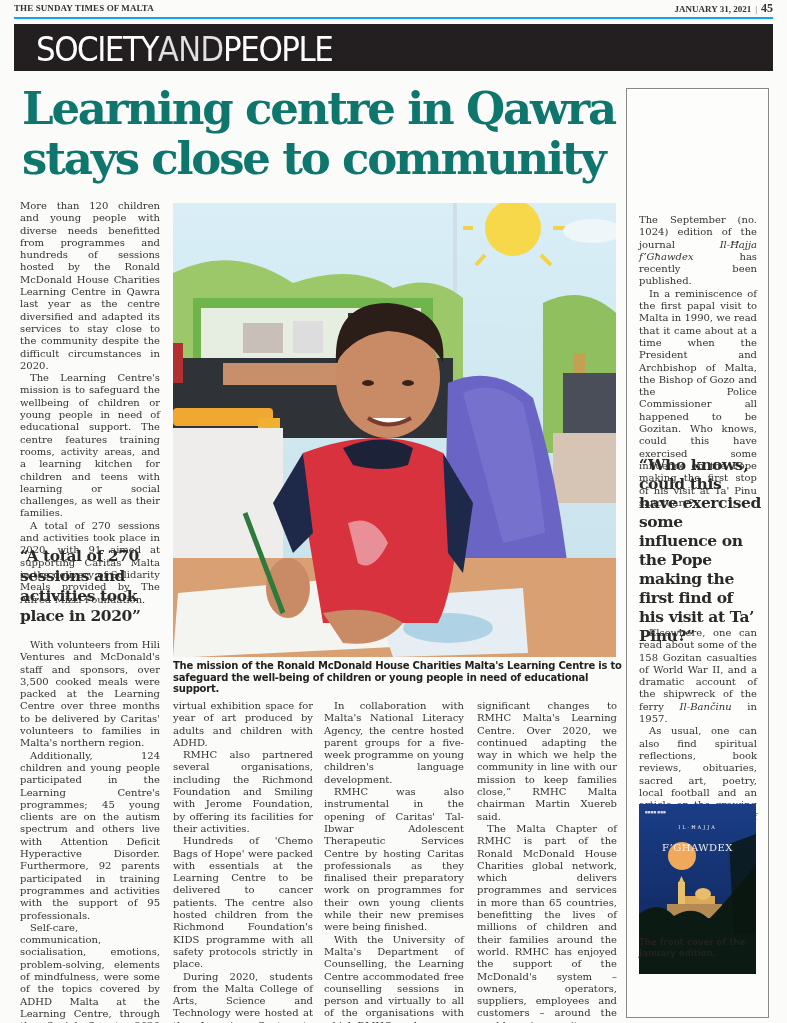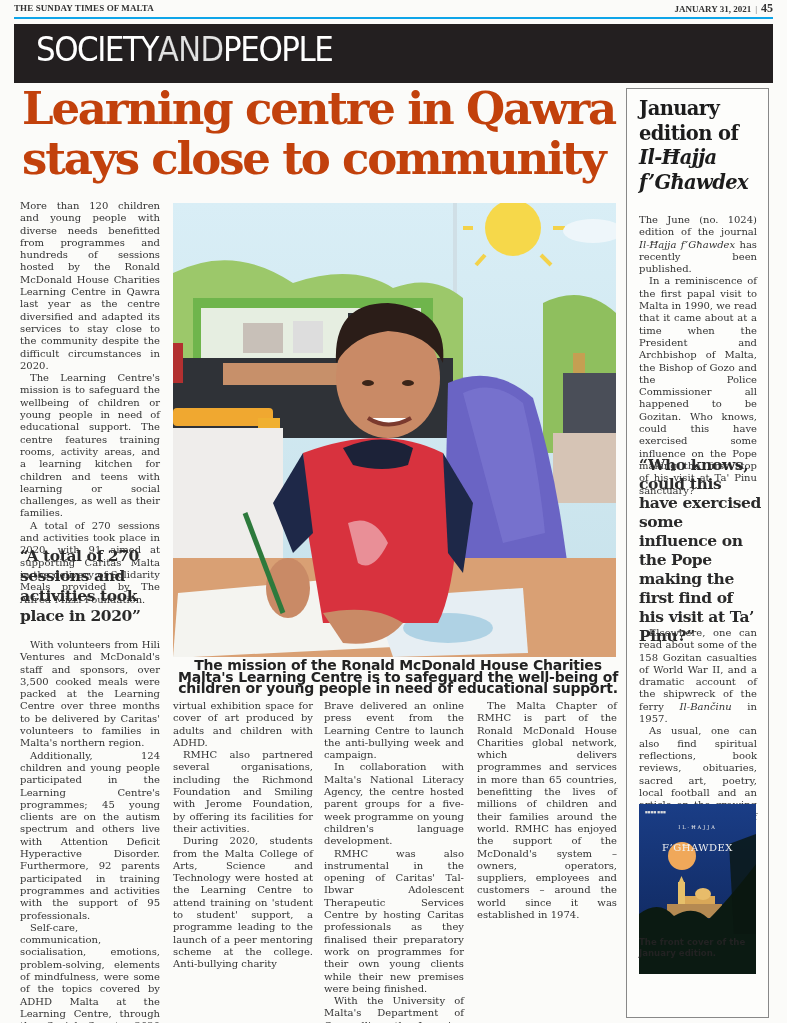--- a/index.html
+++ b/index.html
@@ -2,32 +2,32 @@
 <html><head>
 <meta charset="utf-8">
 <style>
   html, body { margin:0; padding:0; }
   body { width:787px; height:1023px; background:#fbfbf9; position:relative; overflow:hidden; color:#222; font-family:"DejaVu Serif", serif; }
   .masthead { position:absolute; left:14px; right:14px; top:0; height:17px; border-bottom:2px solid #0ea5e9; }
   .masthead .paper { position:absolute; left:0; top:3px; font-family:"Liberation Serif", serif; font-weight:bold; font-size:9px; letter-spacing:0.1px; color:#333; }
   .masthead .date { position:absolute; right:0; top:1px; font-family:"Liberation Serif", serif; font-weight:bold; font-size:9px; color:#333;margin-left:28px; }
   .masthead .date .sep { margin:0 4px; color:#666; font-weight:normal; }
   .masthead .date .pg { font-size:12px; }
-  .section-bar { position:absolute; left:14px; right:14px; top:24px; height:59px; background:#231f20; }
+  .section-bar { position:absolute; left:14px; right:14px; top:24px; height:47px; background:#231f20; }
   .section-bar .title { position:absolute; left:22px; top:6px; font-family:"DejaVu Sans", sans-serif; font-size:31px; color:#fff; letter-spacing:-1.5px; line-height:36px; transform:scaleY(1.08); transform-origin:left top; }
   .section-bar .title .thin { font-weight:200; color:#eee; -webkit-text-stroke:0; font-family:"DejaVu Sans", sans-serif; opacity:.95; font-size:31px; letter-spacing:-1px; }
-  .headline { position:absolute; left:22px; top:84px; width:600px; font-family:"DejaVu Serif", serif; font-weight:bold; font-size:45px; line-height:50px; letter-spacing:-2.2px; color:#c2410c; }
+  .headline { position:absolute; left:22px; top:84px; width:600px; font-family:"DejaVu Serif", serif; font-weight:bold; font-size:45px; line-height:50px; letter-spacing:-2.2px; color:#0f766e; }
   .col { position:absolute; font-family:"DejaVu Serif", serif; font-weight:normal; font-size:10px; line-height:12.3px; color:#333; text-align:justify; }
   .col p { margin:0; text-indent:10px; }
   .col p.first { text-indent:0; }
   .col1 { left:20px; top:200px; width:140px; }
   .col1b { left:20px; top:639px; width:140px; }
   .pull { position:absolute; left:20px; top:546px; width:145px; font-family:"DejaVu Serif", serif; font-weight:bold; font-size:15.5px; line-height:20px; color:#2a2a2a; letter-spacing:-0.4px; }
   .photo { position:absolute; left:173px; top:203px; width:443px; height:454px; overflow:hidden; background:#cfe3ec; }
-  .caption { position:absolute; left:173px; top:660px; width:450px; font-family:"DejaVu Sans", sans-serif; font-weight:bold; font-size:14px; line-height:11.5px; color:#222; letter-spacing:-0.2px;text-align:center; }
+  .caption { position:absolute; left:173px; top:660px; width:450px; font-family:"DejaVu Sans", sans-serif; font-weight:bold; font-size:10px; line-height:11.5px; color:#222; letter-spacing:-0.2px; }
   .col2 { left:173px; top:700px; width:140px; }
   .col3 { left:324px; top:700px; width:140px; }
   .col4 { left:477px; top:700px; width:140px; }
   .sidebox { position:absolute; left:626px; top:88px; width:141px; height:928px; border:1.5px solid #888; background:#fdfdfb; }
   .side-head { position:absolute; left:12px; top:8px; width:125px; font-family:"DejaVu Serif", serif; font-weight:bold; font-size:19.5px; line-height:24.5px; color:#1c1c1c; letter-spacing:-0.6px; }
   .side-head i { font-style:italic; }
   .sidecol { left:12px; width:118px; }
   .side1 { top:125px; }
   .side-pull { position:absolute; left:12px; top:366px; width:122px; font-family:"DejaVu Serif", serif; font-weight:bold; font-size:15.5px; line-height:19px; color:#2a2a2a; letter-spacing:-0.4px; }
   .side2 { top:538px; }
@@ -145,48 +145,43 @@
 
     <ellipse cx="115" cy="385" rx="22" ry="30" fill="#c98a66"></ellipse>
     <path d="M150 410 Q200 400 230 420 Q210 445 170 440 Z" fill="#c98a66"></path>
 
     <line x1="72" y1="310" x2="110" y2="410" stroke="#2d7a3c" stroke-width="5"></line>
   </svg>
 </div>
 <div class="caption">The mission of the Ronald McDonald House Charities Malta's Learning Centre is to safeguard the well-being of children or young people in need of educational support.</div>
 
 <div class="col col2">
-  <p class="first">virtual exhibition space for cover of art produced by adults and children with ADHD.</p>
+  <p class="first">virtual exhibition space for year of art produced by adults and children with ADHD.</p>
   <p>RMHC also partnered several organisations, including the Richmond Foundation and Smiling with Jerome Foundation, by offering its facilities for their activities.</p>
+  <p>Hundreds of 'Chemo Bags of Hope' were packed with essentials at the Learning Centre to be delivered to cancer patients. The centre also hosted children from the Richmond Foundation's KIDS programme with all safety protocols strictly in place.</p>
   <p>During 2020, students from the Malta College of Arts, Science and Technology were hosted at the Learning Centre to attend training on 'student to student' support, a programme leading to the launch of a peer mentoring scheme at the college. Anti-bullying charity</p>
 </div>
 
 <div class="col col3">
-  <p class="first">Brave delivered an online press event from the Learning Centre to launch the anti-bullying week and campaign.</p>
   <p>In collaboration with Malta's National Literacy Agency, the centre hosted parent groups for a five-week programme on young children's language development.</p>
   <p>RMHC was also instrumental in the opening of Caritas' Tal-Ibwar Adolescent Therapeutic Services Centre by hosting Caritas professionals as they finalised their preparatory work on programmes for their own young clients while their new premises were being finished.</p>
   <p>With the University of Malta's Department of Counselling, the Learning Centre accommodated free counselling sessions in person and virtually to all of the organisations with which RMHC works.</p>
 
 </div>
 
 <div class="col col4">
+  <p class="first">significant changes to RMHC Malta's Learning Centre. Over 2020, we continued adapting the way in which we help the community in line with our mission to keep families close,” RMHC Malta chairman Martin Xuereb said.</p>
   <p>The Malta Chapter of RMHC is part of the Ronald McDonald House Charities global network, which delivers programmes and services in more than 65 countries, benefitting the lives of millions of children and their families around the world. RMHC has enjoyed the support of the McDonald's system – owners, operators, suppliers, employees and customers – around the world since it was established in 1974.</p>
 
 </div>
 
 <div class="sidebox">
-  <div class="side-head">
-    <div>January</div>
-    <div>edition of</div>
-    <div><i>Il-Ħajja</i></div>
-    <div><i>f’Għawdex</i></div>
-  </div>
 
   <div class="col sidecol side1">
-    <p class="first"><span>The June (no. 1024) edition of the journal </span><i>Il-Ħajja f’Għawdex</i><span> has recently been published.</span></p>
+    <p class="first"><span>The September (no. 1024) edition of the journal </span><i>Il-Ħajja f’Għawdex</i><span> has recently been published.</span></p>
     <p>In a reminiscence of the first papal visit to Malta in 1990, we read that it came about at a time when the President and Archbishop of Malta, the Bishop of Gozo and the Police Commissioner all happened to be Gozitan. Who knows, could this have exercised some influence on the Pope making the first stop of his visit at Ta' Pinu sanctuary?</p>
   </div>
 
   <div class="side-pull">“Who knows, could this have exercised some influence on the Pope making the first find of his visit at Ta’ Pinu?”</div>
 
   <div class="col sidecol side2">
     <p><span>Elsewhere, one can read about some of the 158 Gozitan casualties of World War II, and a dramatic account of the shipwreck of the ferry </span><i>Il-Bančinu</i><span> in 1957.</span></p>
     <p>As usual, one can also find spiritual reflections, book reviews, obituaries, sacred art, poetry, local football and an article on the growing popularity of competitive cycling.</p>
   </div>
 

